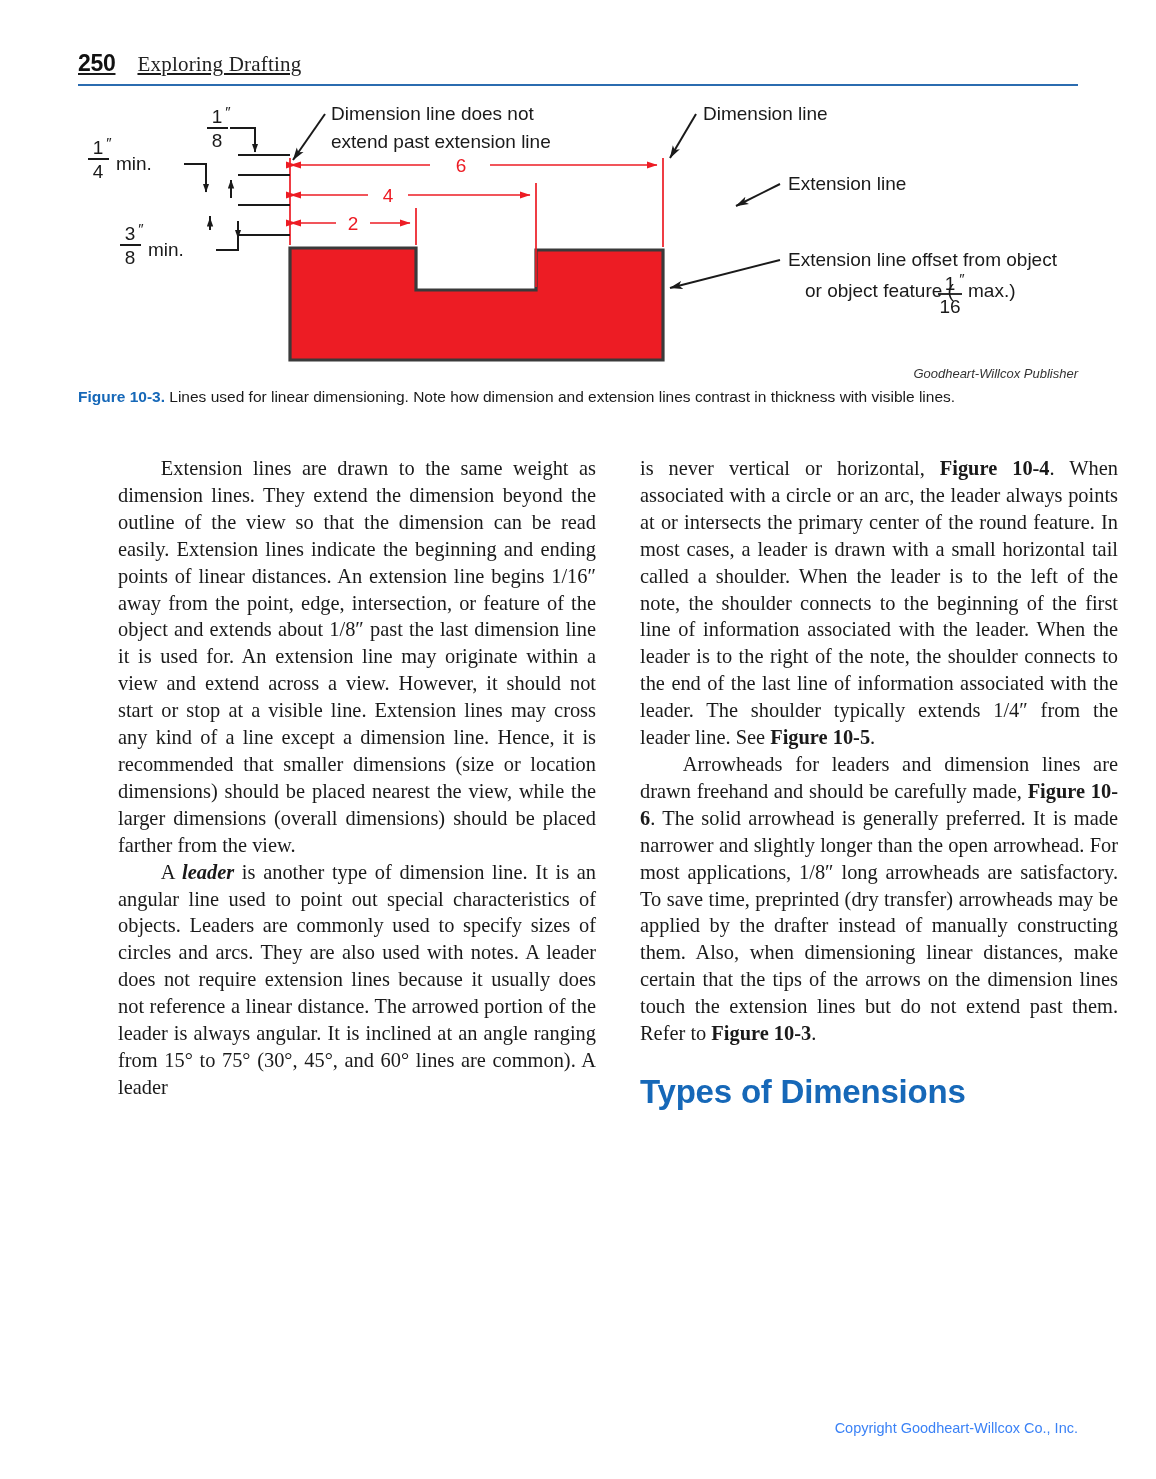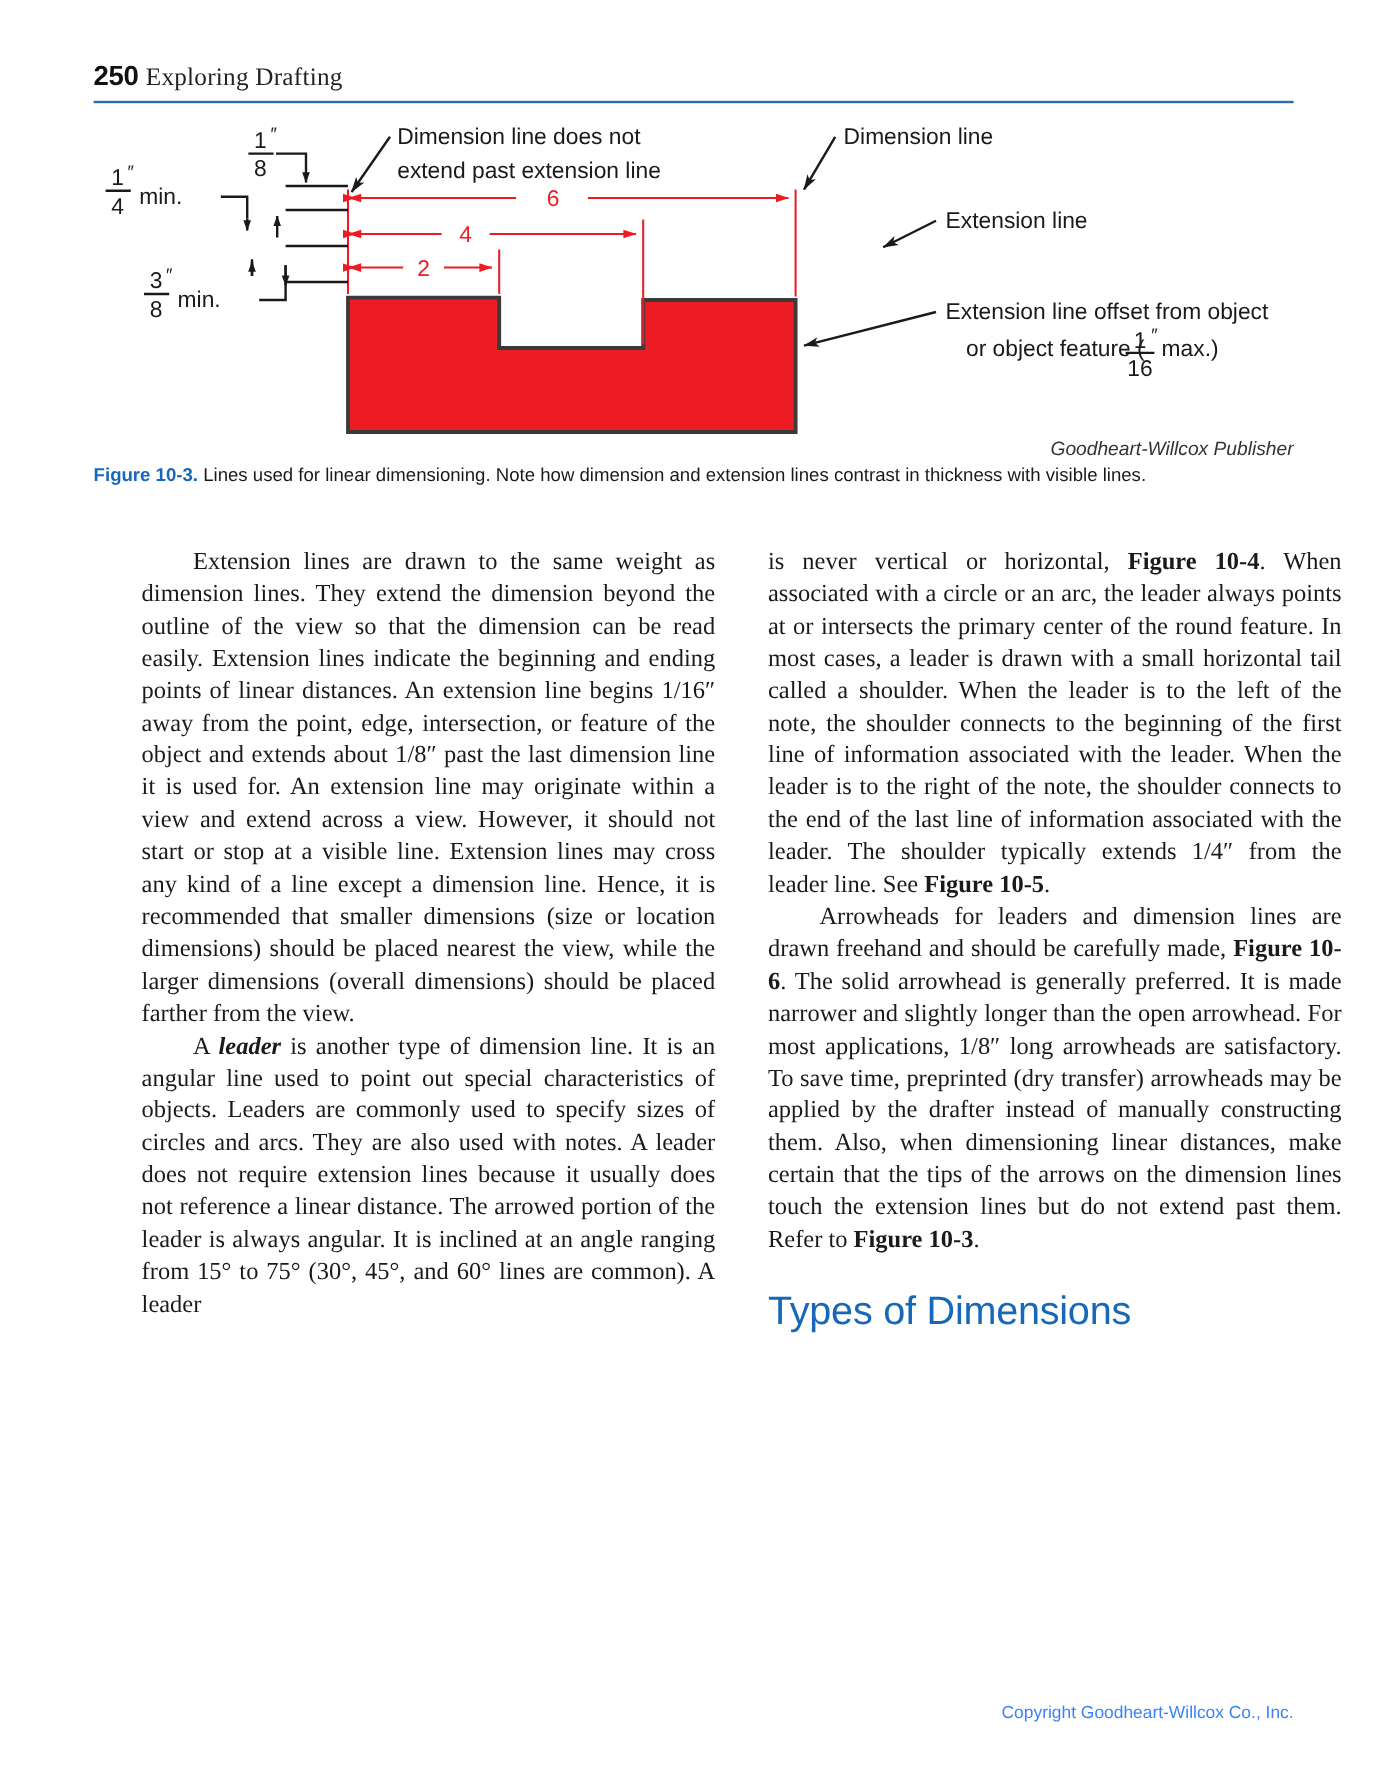--- a/index.html
+++ b/index.html
@@ -8,21 +8,21 @@
     background:#ffffff;
     font-family:"Liberation Serif", serif;
     color:#1a1a1a;
     position:relative;
     overflow:hidden;
   }
 
   
   .page-header {
     position:absolute; left:78px; top:50px; width:1000px;
-    display:flex; align-items:baseline; gap:6px;
+    display:flex; align-items:baseline; gap:22px;text-decoration:underline;
   }
   .folio {
     font-family:"Liberation Sans", sans-serif;
     font-weight:bold; font-size:23px; color:#111;
     letter-spacing:-0.3px;
   }
   .book-title {
     font-family:"Liberation Serif", serif;
     font-size:21px; color:#222; letter-spacing:0.2px;
   }
@@ -32,21 +32,21 @@
   }
 
   
   .figure-block { position:absolute; left:78px; top:98px; width:1000px; }
   .figure-art { position:relative; width:1000px; height:275px; }
   .figure-art svg { display:block; }
 
   .fig-credit {
     position:absolute; right:0; top:268px;
     font-family:"Liberation Sans", sans-serif;
-    font-style:italic; font-size:16px; color:#333;
+    font-style:italic; font-size:13px; color:#333;
   }
   .fig-caption {
     position:absolute; left:0; top:288px; width:940px;
     font-family:"Liberation Sans", sans-serif;
     font-size:15.5px; line-height:1.38; color:#1a1a1a;
   }
   .fig-caption .fig-label { color:#1668B8; font-weight:bold; }
 
   
   .columns {
@@ -65,21 +65,21 @@
     color:#1a1a1a;
   }
   p.body + p.body { text-indent:2.1em; }
   p.body.first { text-indent:2.1em; }
   .b { font-weight:bold; }
   .i { font-style:italic; font-weight:bold; }
 
   h2.section-head {
     margin:26px 0 0 0;
     font-family:"Liberation Sans", sans-serif;
-    font-weight:normal;
+    font-weight:bold;
     font-size:33px;
     letter-spacing:-0.2px;
     color:#1668B8;
   }
 
   
   .footer {
     position:absolute; right:78px; top:1420px;
     font-family:"Liberation Sans", sans-serif;
     font-size:14.5px; color:#3b82f6;

